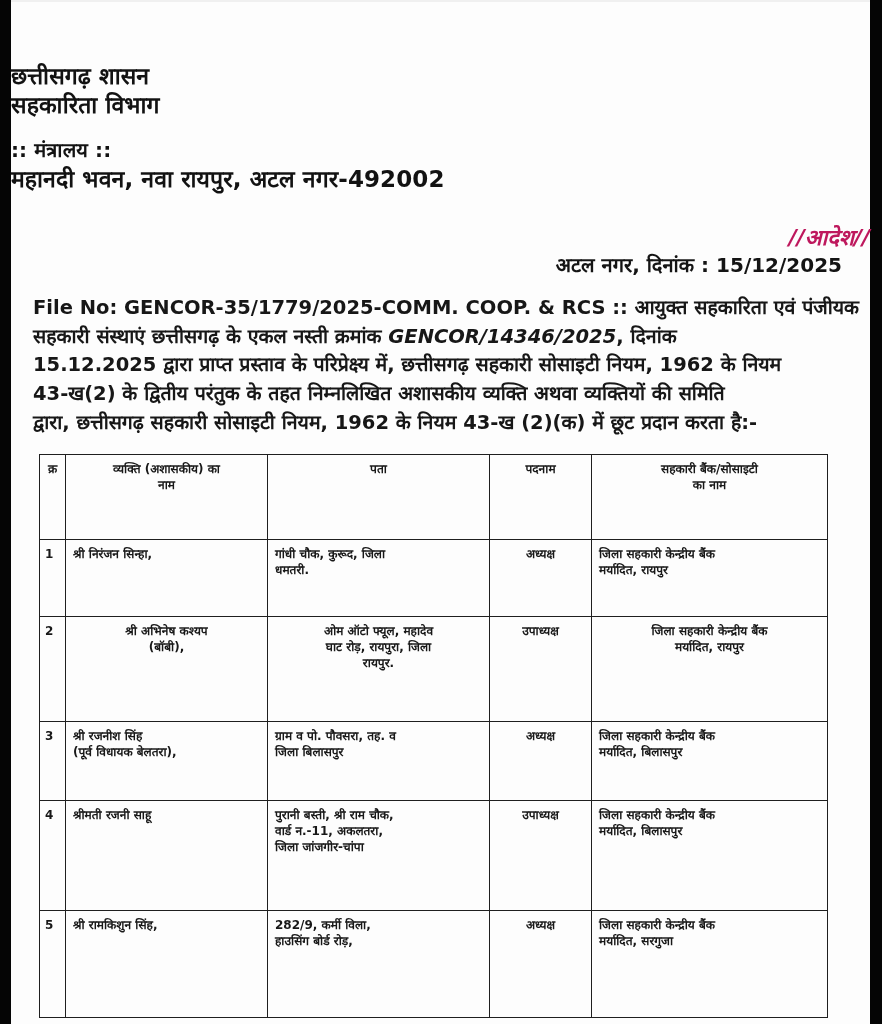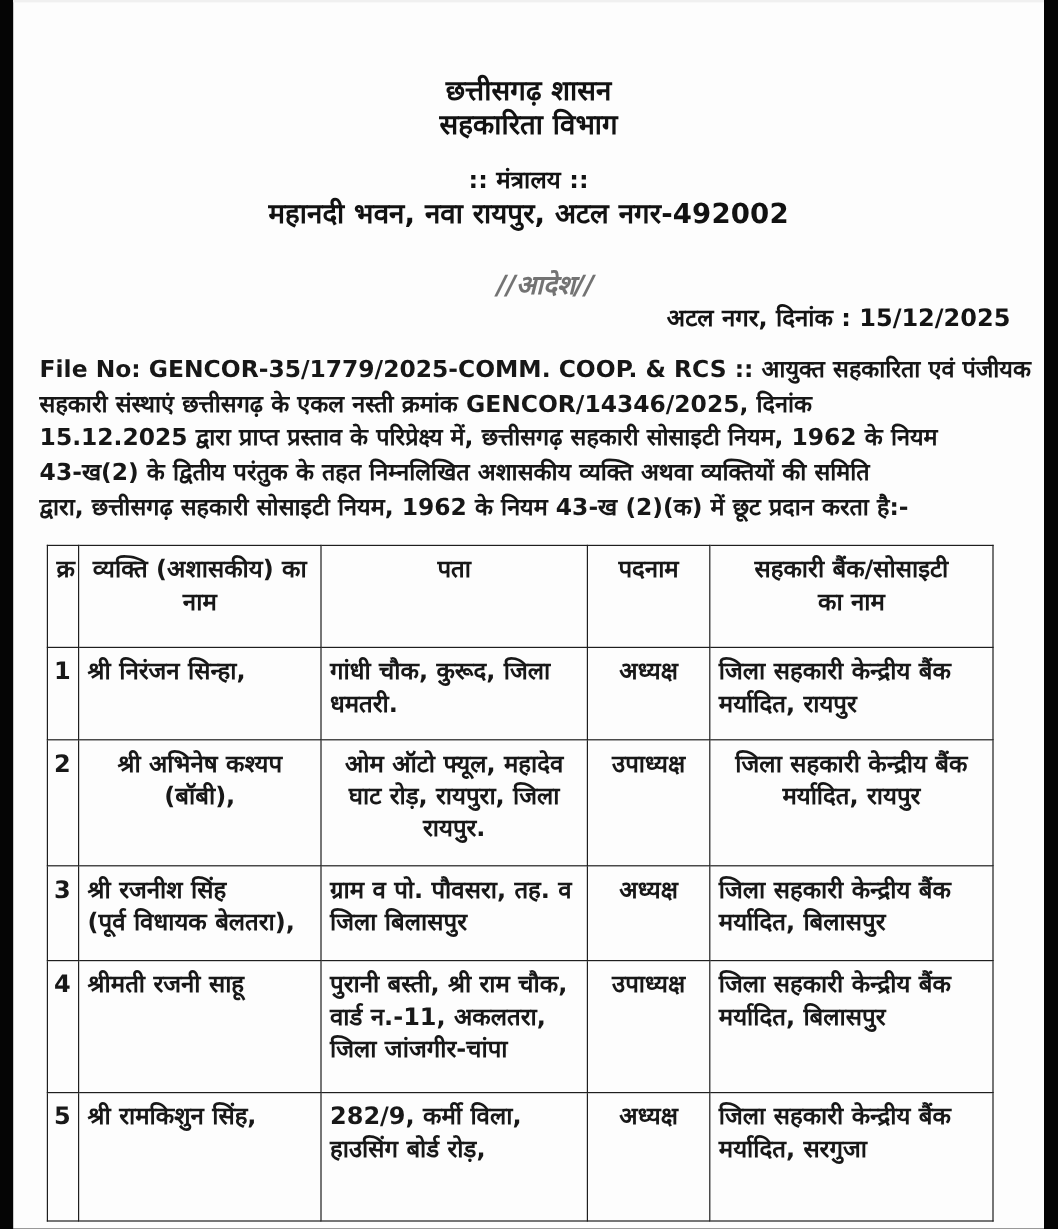--- a/index.html
+++ b/index.html
@@ -46,80 +46,79 @@
   .page::before {
     content: "";
     position: absolute;
     left: 0; right: 0; top: 0;
     height: 2px;
     background: #f0f0f0;
   }
 
   
   .letterhead {
-    text-align: center;
     padding-top: 62px;
     line-height: 1.28;
   }
   .lh-line {
     font-weight: 700;
     color: #121212;
     letter-spacing: .1px;
   }
   .lh-1 { font-size: 23px; }
   .lh-2 { font-size: 23px; }
   .lh-3 { font-size: 20px; margin-top: 17px; }
   .lh-4 { font-size: 23px; margin-top: 2px; }
 
   .order-word {
-    text-align: center;
+    text-align: right;
     font-size: 22px;
     font-weight: 700;
     font-style: italic;
     margin-top: 26px;
-    color: #737373;
+    color: #be185d;
     margin-left: 28px;
   }
 
   .date-line {
     text-align: right;
     font-size: 20px;
     font-weight: 700;
     padding-right: 28px;
     color: #141414;
   }
 
   
   .body-para {
     margin: 16px 6px 0 22px;
     font-size: 19.5px;
     line-height: 1.47;
     text-align: justify;
     color: #171717;
     font-weight: 600;
   }
-  .body-para .strong { font-weight: 800; }
+  .body-para .strong { font-weight: 800; font-style: italic; }
   .body-para .para-line { display: block; }
 
   
   .order-table-wrap {
     margin: 17px 0 0 28px;
     width: 788px;
   }
   table.order-table {
     border-collapse: collapse;
     width: 788px;
     table-layout: fixed;
   }
   table.order-table th,
   table.order-table td {
     border: 1.6px solid #1f1f1f;
     vertical-align: top;
     padding: 6px 7px 4px 7px;
-    font-size: 20px;
+    font-size: 12px;
     line-height: 1.34;
     color: #181818;
     font-weight: 600;
   }
   table.order-table th {
     text-align: center;
     font-weight: 700;
     padding-bottom: 16px;
   }
   table.order-table td.c-sno {

